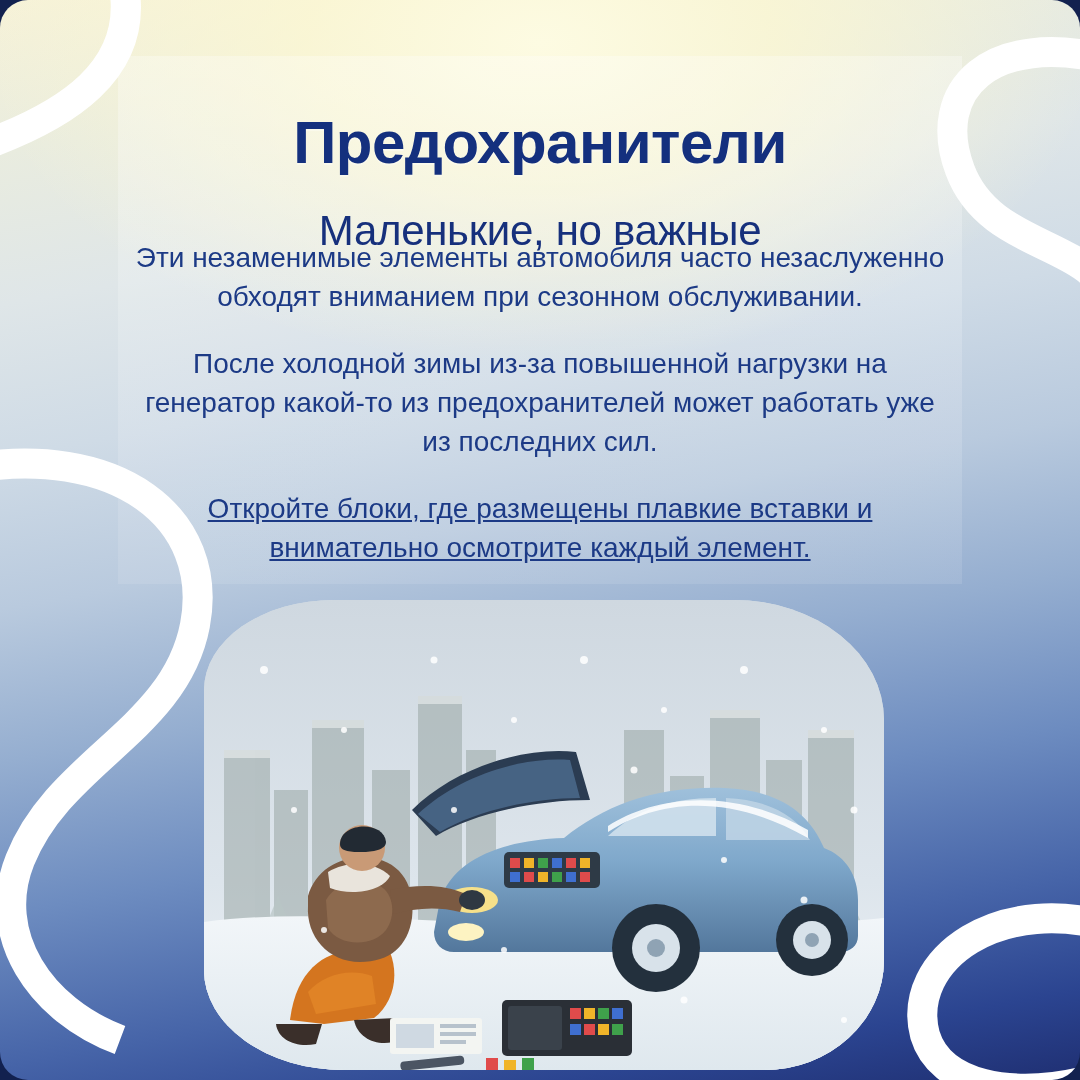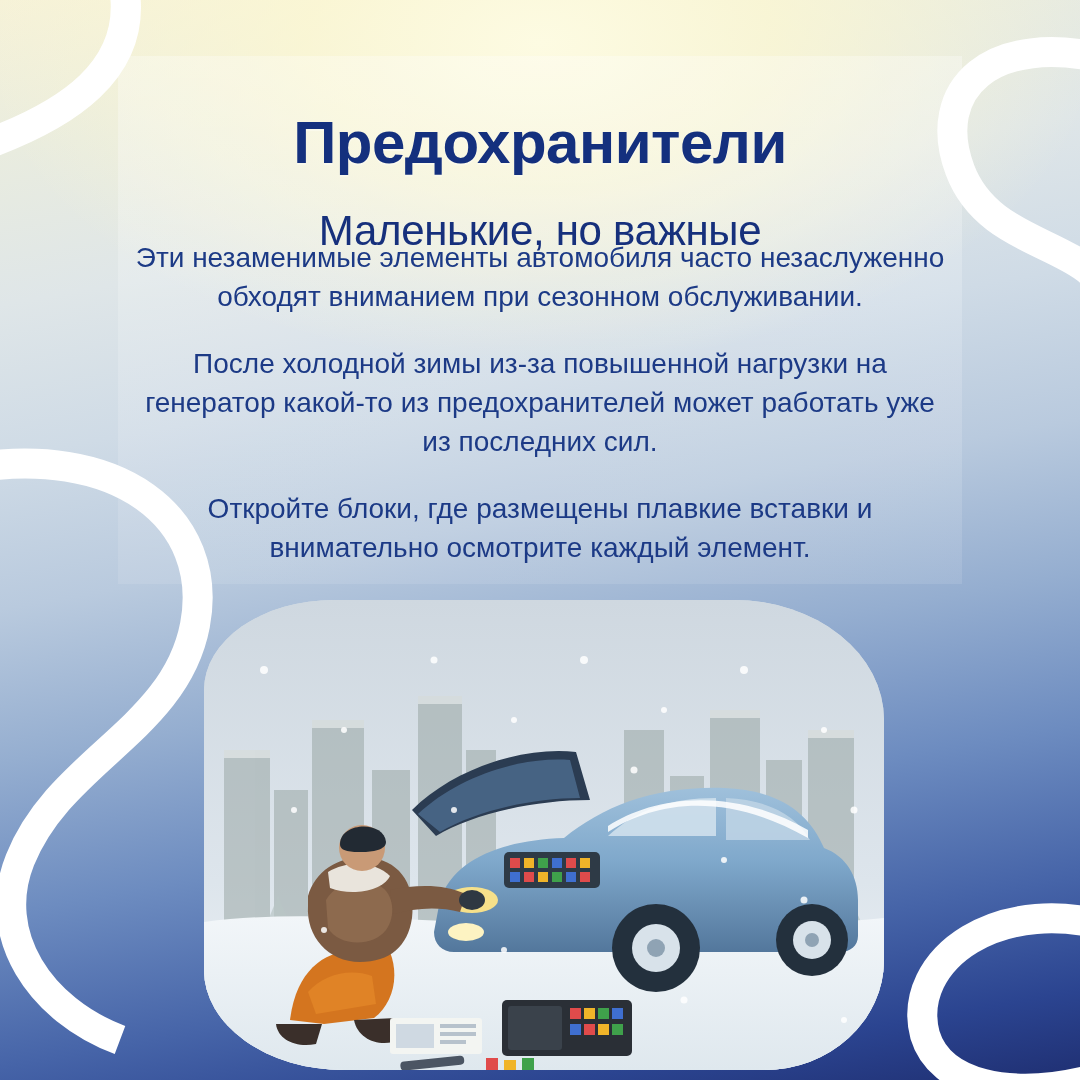--- a/index.html
+++ b/index.html
@@ -23,20 +23,21 @@
         #f6f2d8 0%,
         #e9ecdf 12%,
         #dfe6e8 24%,
         #cfdbe6 36%,
         #b9cade 48%,
         #95aed0 60%,
         #6d8cc0 72%,
         #4664a8 84%,
         #2b4490 93%,
         #1f2f72 100%);
+    border-radius: 28px;
   }
 
   
   .road-layer {
     position: absolute;
     inset: 0;
     pointer-events: none;
   }
 
   
@@ -80,21 +81,21 @@
     top: 238px;
     width: 820px;
     text-align: center;
     color: #1c3a86;
     font-size: 28px;
     line-height: 39px;
   }
   .body-text p {
     margin: 0 0 28px 0;
   }
-  .body-text p:last-child { margin-bottom: 16px; }
+  .body-text p:last-child { margin-bottom: 16px; text-decoration: underline; }
   .para-2 { padding: 0 2px; }
   .para-3 { padding: 0 34px; }
 
   
   .illustration {
     position: absolute;
     left: 204px;
     top: 600px;
     width: 680px;
     height: 470px;

